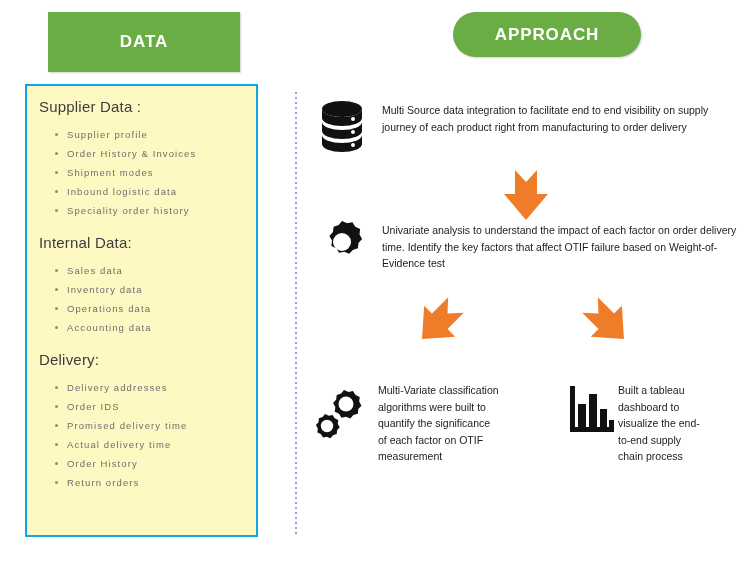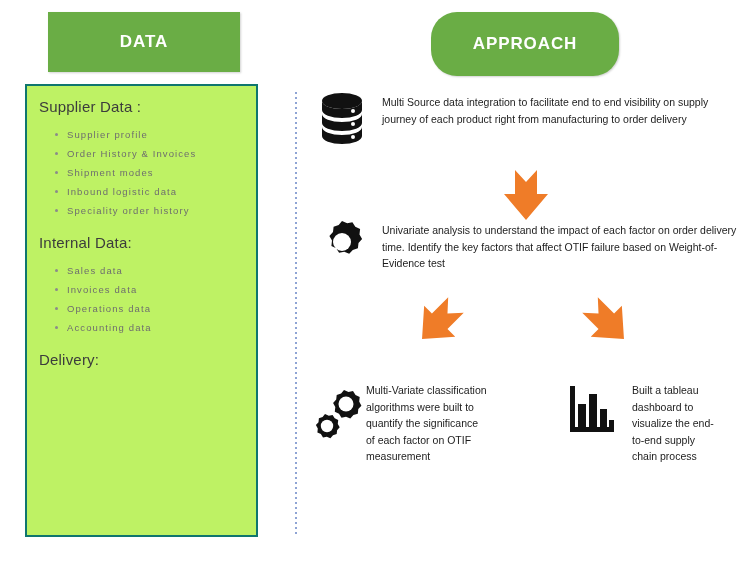--- a/index.html
+++ b/index.html
@@ -28,31 +28,31 @@
     color: #ffffff;
     font-weight: bold;
     font-size: 17px;
     letter-spacing: 0.9px;
     display: flex;
     align-items: center;
     justify-content: center;
     box-shadow: 1px 1px 2px rgba(0,0,0,0.18);
   }
   #banner-data   { left: 48px;  top: 12px; width: 192px; height: 60px; }
-  #banner-appr   { left: 431px; top: 12px; width: 188px; height: 64px; border-radius: 26px; }
+  #banner-appr   { left: 453px; top: 12px; width: 188px; height: 45px; border-radius: 26px; }
 
   
   #data-card {
     position: absolute;
     left: 25px;
     top: 84px;
     width: 233px;
     height: 453px;
-    border: 2px solid #0f766e;
-    background: #bef264;
+    border: 2px solid #0ea5e9;
+    background: #fef9c3;
     box-sizing: border-box;
     padding: 10px 0 4px 10px;
   }
   .grp { margin-bottom: 2px; }
   .grp-title {
     font-size: 15px;
     color: #3c3c3c;
     font-weight: normal;
     letter-spacing: 0.2px;
     margin: 8px 0 10px 2px;
@@ -105,31 +105,31 @@
     align-items: flex-start;
   }
   .step .icon { flex: 0 0 auto; }
   .step .txt {
     font-size: 10.5px;
     line-height: 16.5px;
     color: #1c1c1c;
     font-family: "Liberation Sans", sans-serif;
   }
 
-  #step-1 { left: 320px; top: 92px; width: 420px; }
+  #step-1 { left: 320px; top: 100px; width: 420px; }
   #step-1 .txt { margin-left: 18px; width: 358px; padding-top: 2px; }
 
   #step-2 { left: 320px; top: 220px; width: 420px; }
   #step-2 .txt { margin-left: 18px; width: 360px; padding-top: 2px; }
 
   #step-3 { left: 308px; top: 382px; width: 200px; }
-  #step-3 .txt { width: 122px; }
+  #step-3 .txt { margin-left: 12px; width: 122px; }
 
   #step-4 { left: 568px; top: 382px; width: 180px; }
-  #step-4 .txt { margin-left: 14px; width: 86px; }
+  #step-4 .txt { width: 86px; }
 
   
   .arrow { position: absolute; }
   #arrow-down   { left: 500px; top: 168px; }
   #arrow-left   { left: 414px; top: 296px; }
   #arrow-right  { left: 582px; top: 296px; }
 </style>
 </head>
 <body>
 
@@ -153,28 +153,36 @@
         <li>Shipment modes</li>
         <li>Inbound logistic data</li>
         <li>Speciality order history</li>
       </ul>
     </div>
 
     <div class="grp gap-top">
       <div class="grp-title">Internal Data:</div>
       <ul>
         <li>Sales data</li>
-        <li>Invoices data</li>
+        <li>Inventory data</li>
         <li>Operations data</li>
         <li>Accounting data</li>
       </ul>
     </div>
 
     <div class="grp gap-top">
       <div class="grp-title">Delivery:</div>
+      <ul>
+        <li>Delivery addresses</li>
+        <li>Order IDS</li>
+        <li>Promised delivery time</li>
+        <li>Actual delivery time</li>
+        <li>Order History</li>
+        <li>Return orders</li>
+      </ul>
     </div>
 
   </div>
 
   <div id="divider"></div>
 
   <div class="step" id="step-1">
     <span class="icon">
       <svg width="44" height="58" viewBox="0 0 44 58">
         <g fill="#111111">

